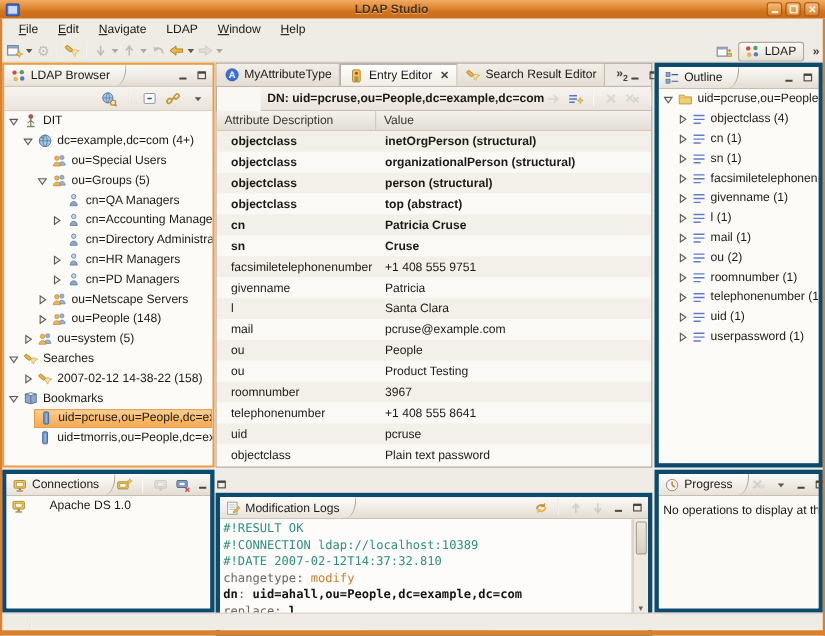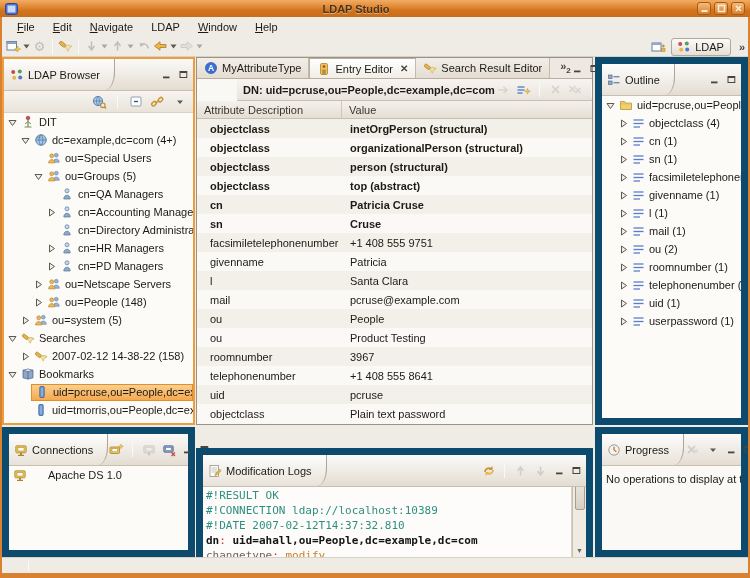--- a/index.html
+++ b/index.html
@@ -41,24 +41,24 @@
   .tsep { width:1px; height:15px; background:#CFC7BA; border-right:1px solid #FBF9F6; margin:0 4px; }
   .dis { opacity:.45; filter:grayscale(.8); }
   .gearglyph { color:#8f887c; font-size:13px; line-height:13px; }
 
   .persp { position:absolute; right:3px; top:36px; height:21px; display:flex; align-items:center; gap:4px; }
   .persp-btn { display:flex; align-items:center; gap:4px; padding:1px 6px 1px 4px;
     border:1px solid #B3A998; border-radius:3px; background:linear-gradient(#FBFAF8,#E6E0D6); }
   .persp-overflow { font-weight:bold; color:#47413a; padding:0 2px 0 4px; }
 
   
-  .panel { position:absolute; border:7px solid #0c4a6e; background:#F2EFE9;
+  .panel { position:absolute; border:4px solid #0c4a6e; background:#F2EFE9;
     display:flex; flex-direction:column; }
   .panel.focused { border:2px solid #ED9C3E; }
-  .phead { height:32px; flex:none; display:flex; align-items:stretch;
+  .phead { height:20px; flex:none; display:flex; align-items:stretch;
     background:linear-gradient(#FBFAF8,#E3DCD2); border-bottom:1px solid #C8BFB2;justify-content:space-between; }
   .ptab { display:flex; align-items:center; gap:4px; padding:0 14px 0 5px;
     background:linear-gradient(#FDFDFC,#E8E2D9); border-right:1px solid #AFA595;
     border-bottom-right-radius:10px 18px; white-space:nowrap; }
   .picons { margin-left:auto; display:flex; align-items:center; gap:3px; padding-right:3px; flex:none; }
   .pbtn { width:14px; height:13px; display:flex; align-items:center; justify-content:center; }
   .ptoolbar { height:22px; flex:none; background:linear-gradient(#F7F4F0,#E9E3DA);
     border-bottom:1px solid #D8D1C6; display:flex; align-items:center;
     justify-content:flex-end; gap:5px; padding:0 5px; }
   .pcontent { flex:1; background:#FCFBF8; overflow:hidden; position:relative; }
@@ -1220,22 +1220,22 @@
             <rect x="1" y="1" width="6.8" height="2" fill="#4a443c"></rect>
           </svg>
         </span>
     </div>
   </div>
   <div class="pcontent">
     <div class="logwrap" id="logwrap">
         <div class="logline"><span class="lc-comment">#!RESULT OK</span></div>
         <div class="logline"><span class="lc-comment">#!CONNECTION ldap://localhost:10389</span></div>
         <div class="logline"><span class="lc-comment">#!DATE 2007-02-12T14:37:32.810</span></div>
+        <div class="logline"><span class="lc-kw">changetype</span><span class="lc-colon">:</span><span class="lc-orange"> modify</span></div>
         <div class="logline"><span class="lc-bold">dn</span><span class="lc-colon">:</span><span class="lc-bold"> uid=ahall,ou=People,dc=example,dc=com</span></div>
-        <div class="logline"><span class="lc-kw">changetype</span><span class="lc-colon">:</span><span class="lc-orange"> modify</span></div>
         <div class="logline"><span class="lc-kw">replace</span><span class="lc-colon">:</span><span class="lc-bold"> l</span></div>
         <div class="logline"><span class="lc-bold">l</span><span class="lc-colon">:</span><span class="lc-blue"> Santa Clara</span></div>
       </div>
     <div class="vscroll">
       <span class="sarrow">▲</span>
       <span class="sthumb vthumb" style="margin-top:-55px;"></span>
       <span class="sarrow">▼</span>
     </div>
     <div class="hscroll">
       <span class="sarrow" style="margin-left:2px;">◀</span>

